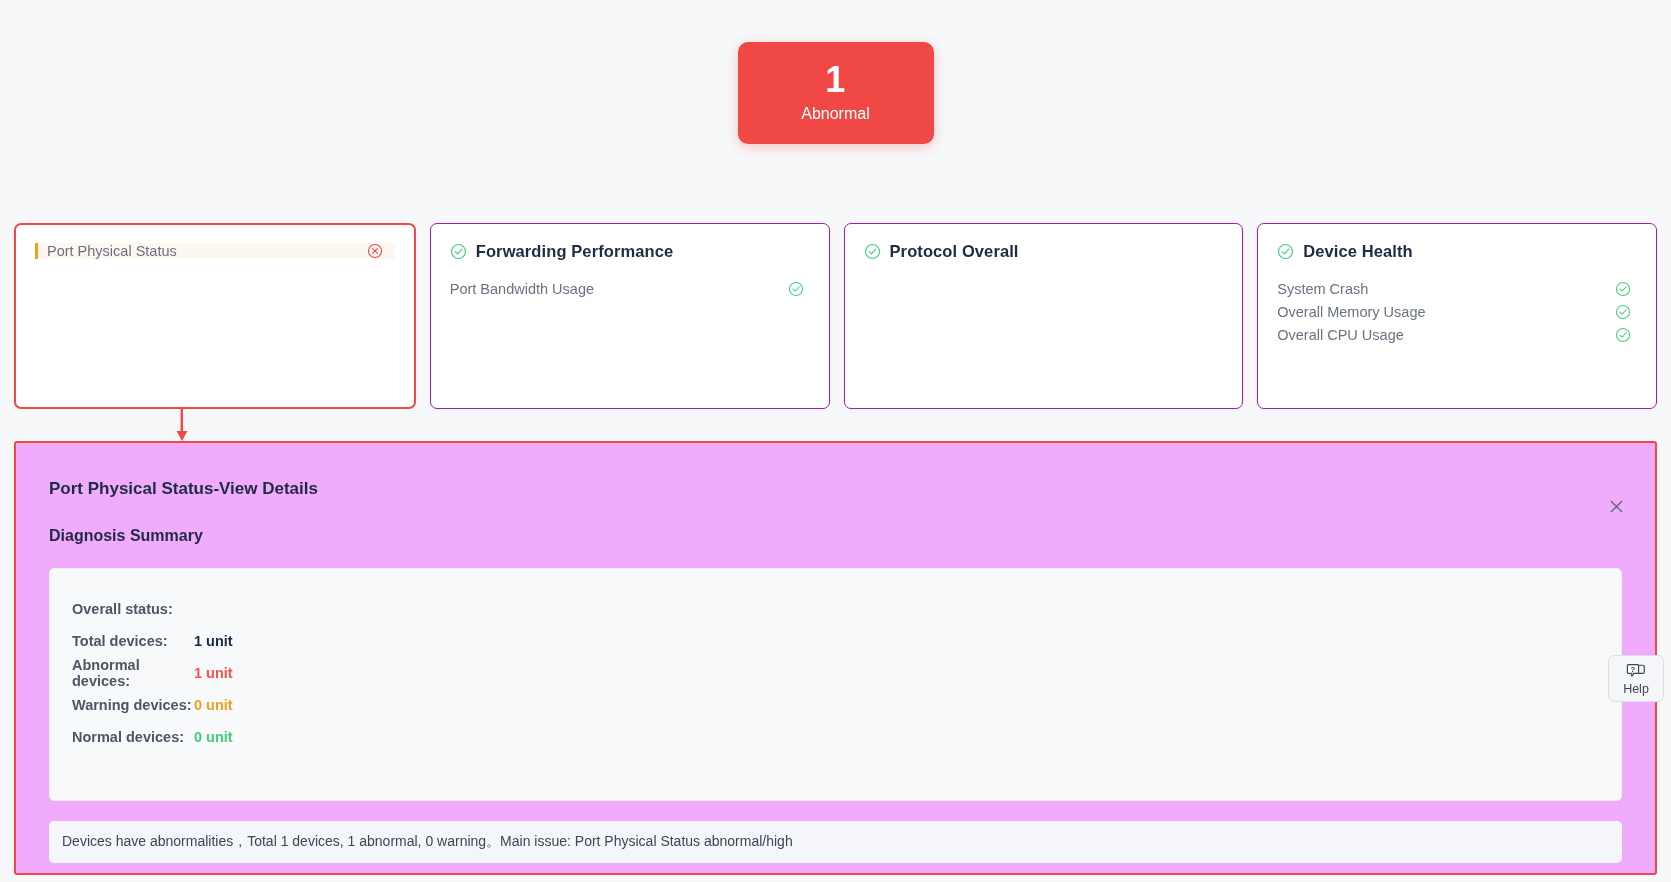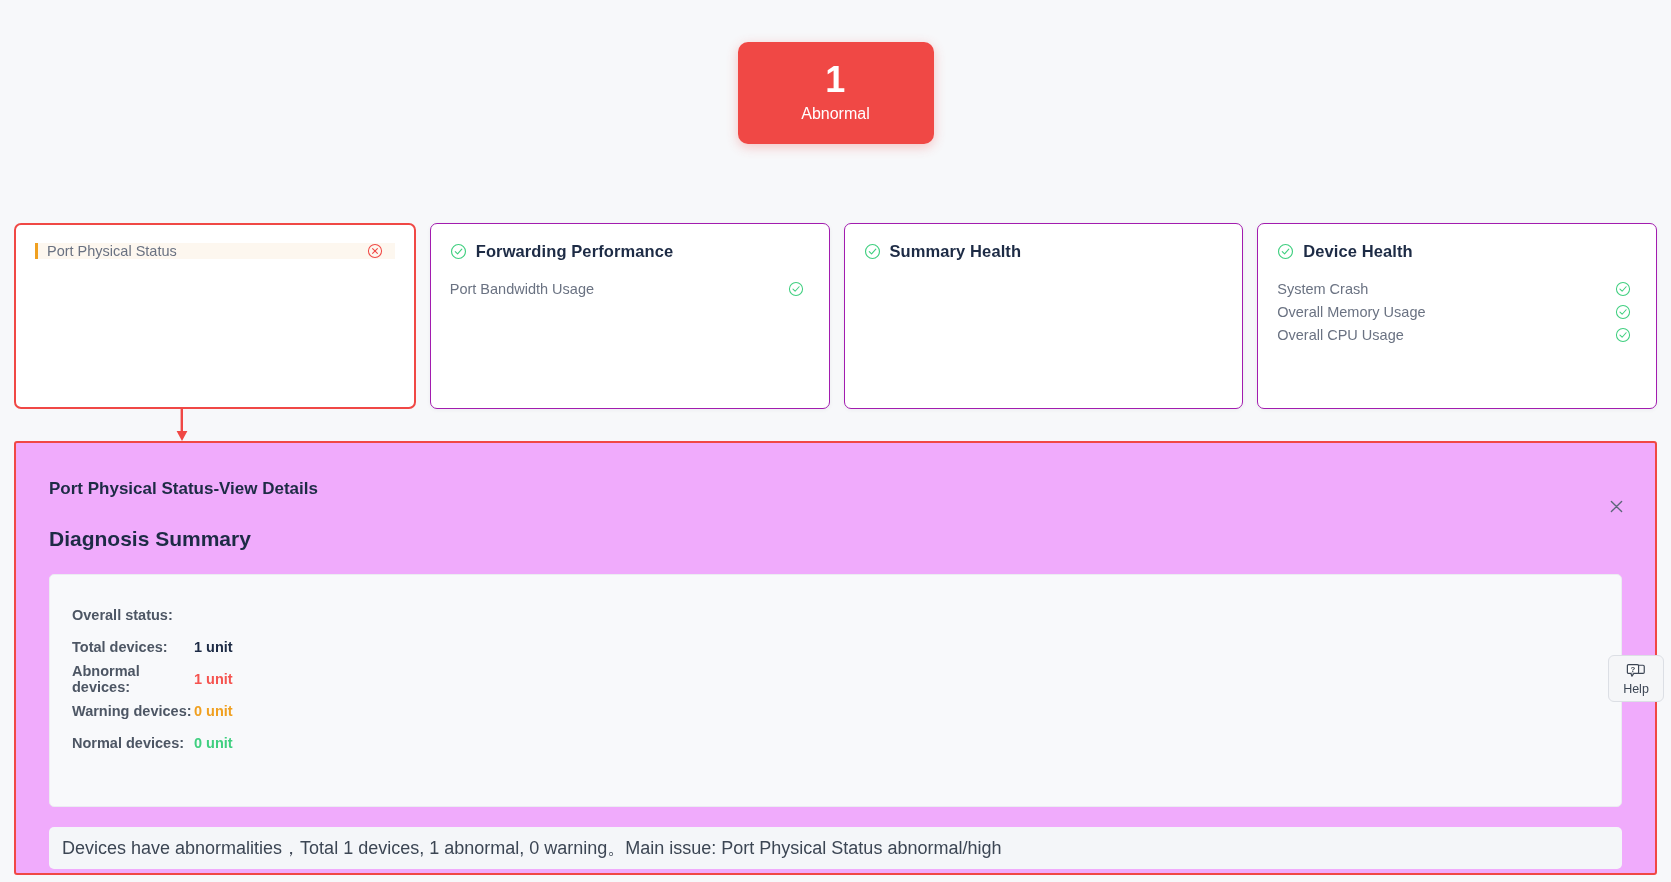--- a/index.html
+++ b/index.html
@@ -90,21 +90,21 @@
     font-size: 17px; font-weight: 700; color: #1d2b45;
     margin-top: 16px; margin-left: 9px;
   }
   .panel-close {
     position: absolute; right: 26px; top: 50px;
     width: 26px; height: 26px;
     display: flex; align-items: center; justify-content: center;
     cursor: pointer;
   }
   .section-title {
-    font-size: 21px; font-weight: 700; color: #1d2b45;
+    font-size: 16px; font-weight: 700; color: #1d2b45;
     margin-top: 28px; margin-left: 9px;
   }
   .summary-box {
     margin: 23px 9px 0 9px;
     background: #f8f9fb;
     border: 1px solid #ebedf1;
     border-radius: 5px;
     height: 233px;
     padding: 24px 0 0 22px;
   }
@@ -116,21 +116,21 @@
   .v-warn    { color: #f0a020; }
   .v-ok      { color: #3fcf7f; }
 
   .msgbar {
     margin: 20px 9px 0 9px;
     background: #f4f6f9;
     border-radius: 5px;
     height: 42px;
     display: flex; align-items: center;
     padding: 0 13px;
-    font-size: 18px; color: #3c4654;
+    font-size: 14px; color: #3c4654;
   }
 
   
   .help {
     position: absolute; left: 1608px; top: 655px;
     width: 56px; height: 47px;
     background: #f5f6f8;
     border: 1px solid #dcdfe5;
     border-radius: 6px;
     display: flex; flex-direction: column;
@@ -192,21 +192,21 @@
     </div>
 
     <div class="card">
       <div class="card-head">
         <span class="ico">
           <svg width="17" height="17" viewBox="0 0 20 20">
             <circle cx="10" cy="10" r="8.2" fill="none" stroke="#3fcf7f" stroke-width="1.3"></circle>
             <path d="M6.2 10.2 L8.9 12.8 L13.9 7.2" fill="none" stroke="#3fcf7f" stroke-width="1.3" stroke-linecap="round" stroke-linejoin="round"></path>
           </svg>
         </span>
-        <span class="card-title">Summary Health</span>
+        <span class="card-title">Protocol Overall</span>
       </div>
       <div class="card-body"></div>
     </div>
 
     <div class="card">
       <div class="card-head">
         <span class="ico">
           <svg width="17" height="17" viewBox="0 0 20 20">
             <circle cx="10" cy="10" r="8.2" fill="none" stroke="#3fcf7f" stroke-width="1.3"></circle>
             <path d="M6.2 10.2 L8.9 12.8 L13.9 7.2" fill="none" stroke="#3fcf7f" stroke-width="1.3" stroke-linecap="round" stroke-linejoin="round"></path>

